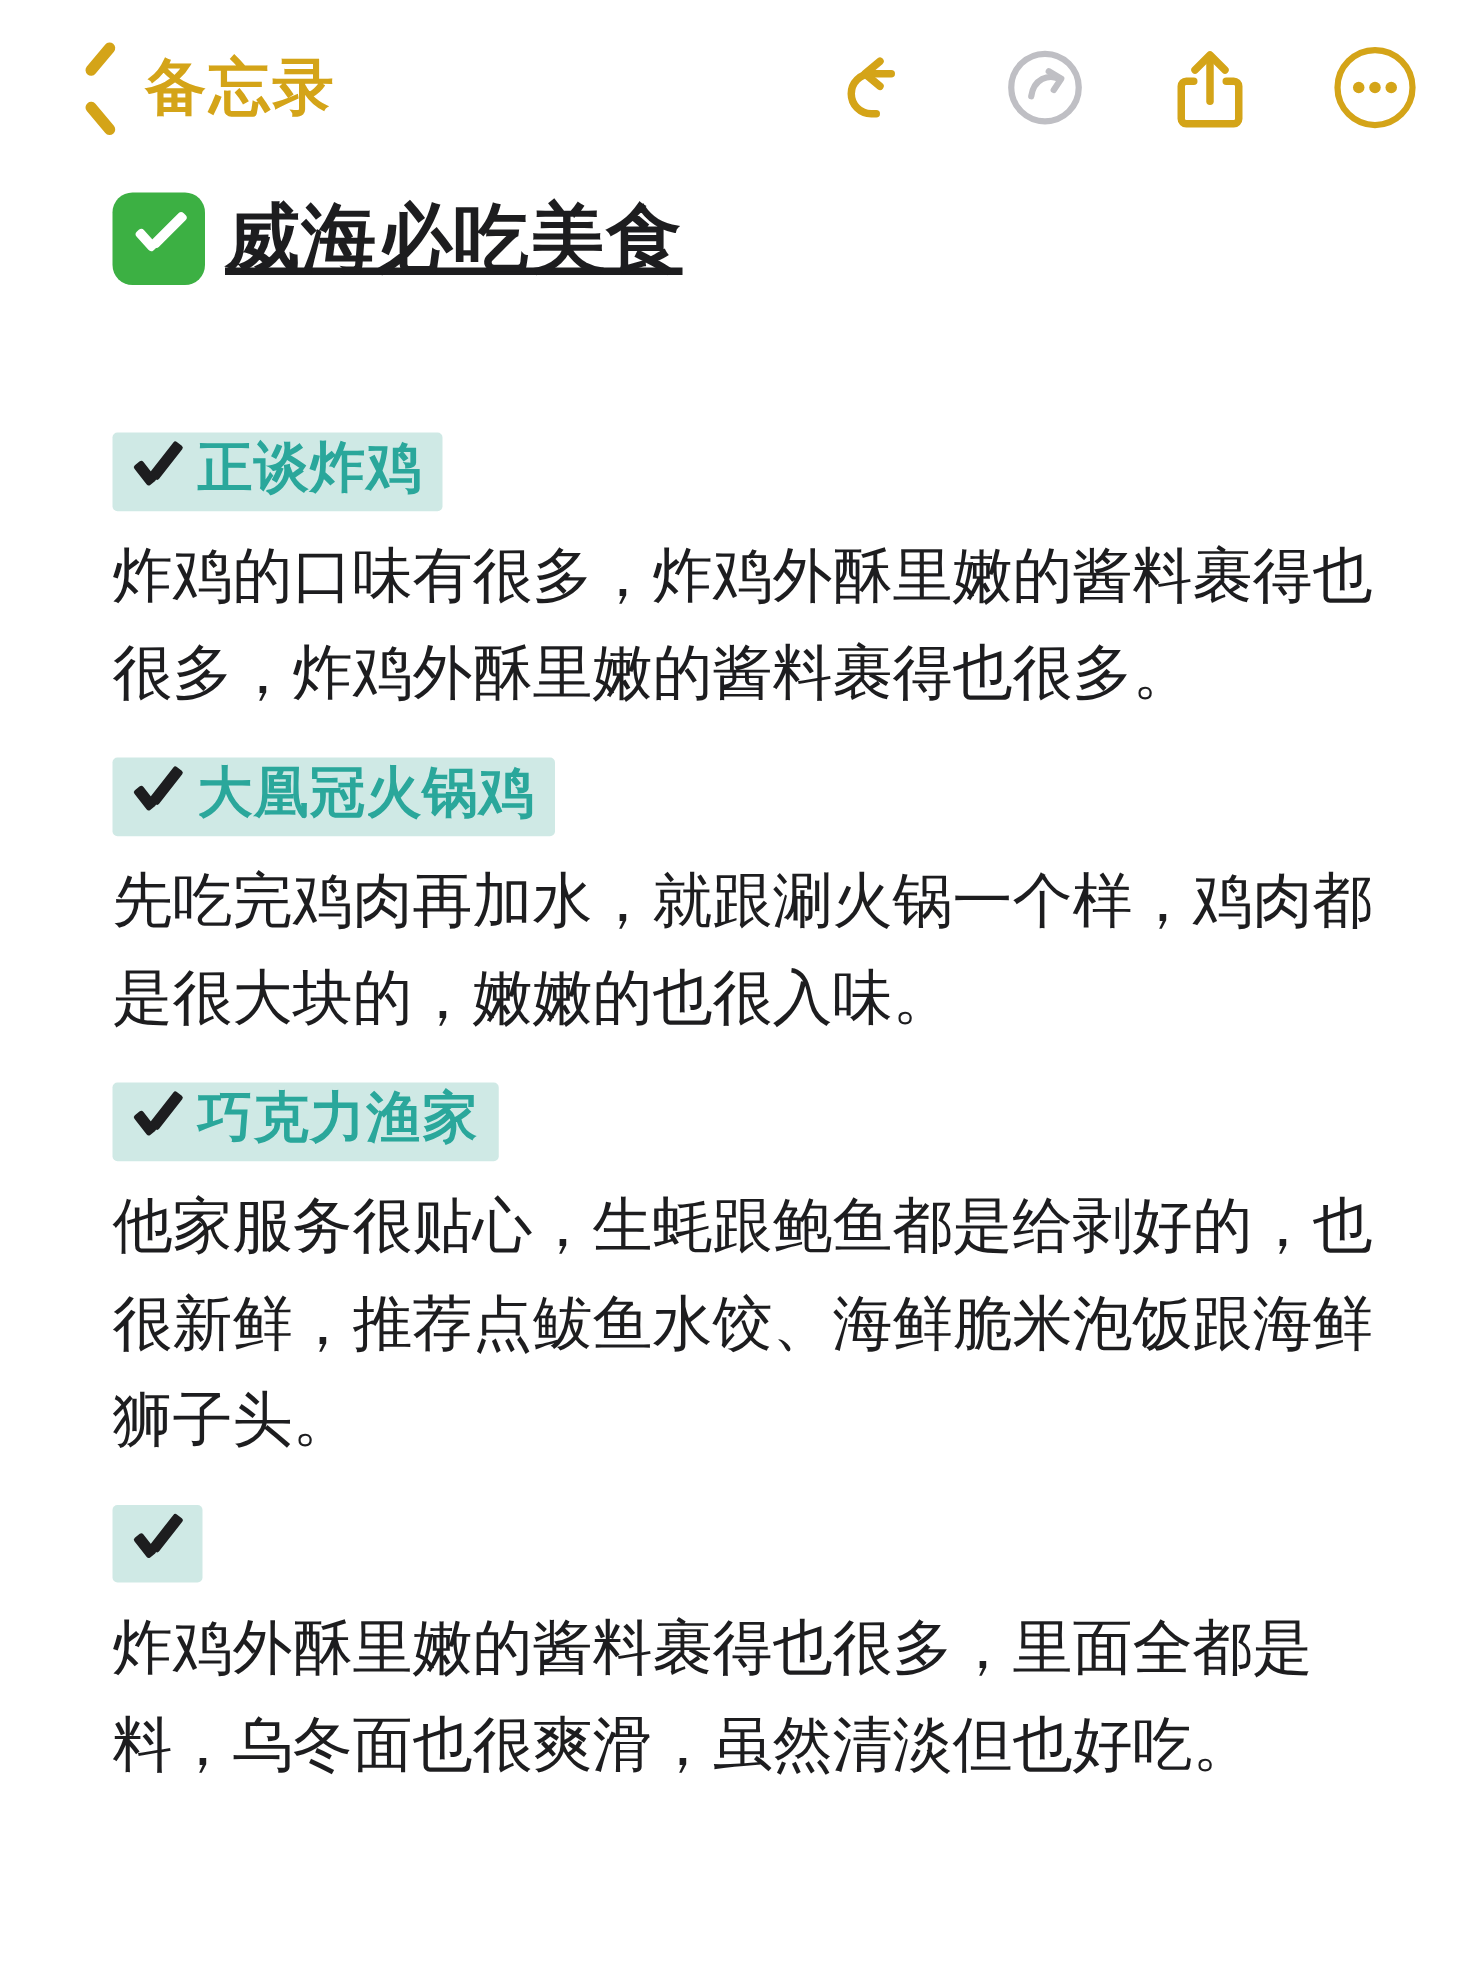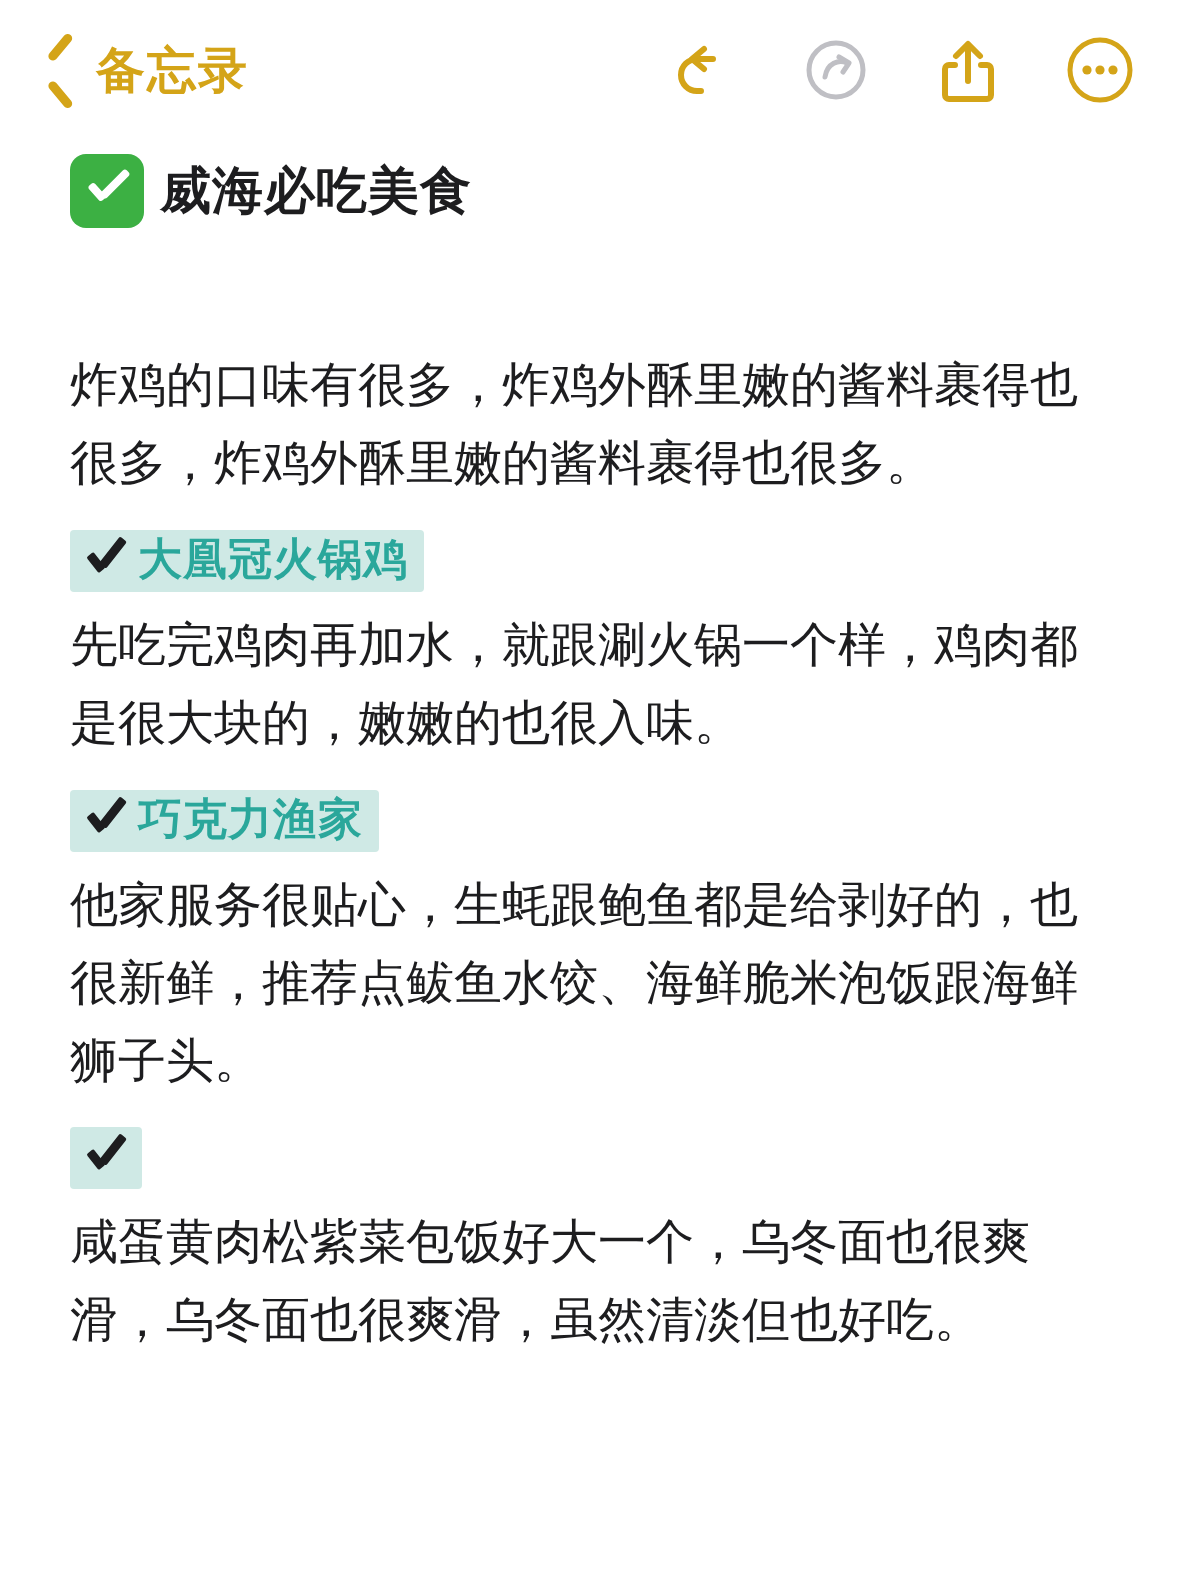--- a/index.html
+++ b/index.html
@@ -10,20 +10,21 @@
     background: #ffffff;
     font-family: "Liberation Sans", "DejaVu Sans", sans-serif;
   }
 
   .screen {
     position: relative;
     width: 1179px;
     height: 1572px;
     background: #ffffff;
     overflow: hidden;
+    padding-left: 20px;
   }
 
   
   .topbar {
     position: relative;
     height: 140px;
     display: flex;
     align-items: center;
     padding: 0 46px;
   }
@@ -125,25 +126,26 @@
     left: 27px;
     top: 26px;
     width: 36px;
     height: 8px;
     background: #ffffff;
     border-radius: 3px;
     transform: rotate(-45deg);
   }
 
   .doc-title {
-    font-size: 51px;
+    font-size: 60px;
     font-weight: 700;
     color: #1d1d1f;
     letter-spacing: 1px;
     line-height: 1.1;
+    text-decoration: underline;
   }
 
   .sections {
     margin-top: 118px;
   }
 
   .section { margin-bottom: 4px; }
 
   .section-heading {
     display: inline-flex;
@@ -254,20 +256,24 @@
   <div class="content">
 
     <div class="title-row">
       <span class="check-emoji"></span>
       <span class="doc-title">威海必吃美食</span>
     </div>
 
     <div class="sections">
 
       <div class="section">
+        <div class="section-heading">
+          <span class="tick"></span>
+          <span class="section-title">正谈炸鸡</span>
+        </div>
         <div class="section-body">炸鸡的口味有很多，炸鸡外酥里嫩的酱料裹得也很多，炸鸡外酥里嫩的酱料裹得也很多。</div>
       </div>
 
       <div class="section">
         <div class="section-heading">
           <span class="tick"></span>
           <span class="section-title">大凰冠火锅鸡</span>
         </div>
         <div class="section-body">先吃完鸡肉再加水，就跟涮火锅一个样，鸡肉都是很大块的，嫩嫩的也很入味。</div>
       </div>
@@ -277,19 +283,19 @@
           <span class="tick"></span>
           <span class="section-title">巧克力渔家</span>
         </div>
         <div class="section-body">他家服务很贴心，生蚝跟鲍鱼都是给剥好的，也很新鲜，推荐点鲅鱼水饺、海鲜脆米泡饭跟海鲜狮子头。</div>
       </div>
 
       <div class="section">
         <div class="section-heading">
           <span class="tick"></span>
         </div>
-        <div class="section-body">咸蛋黄肉松紫菜包饭好大一个，乌冬面也很爽滑，乌冬面也很爽滑，虽然清淡但也好吃。</div>
+        <div class="section-body">炸鸡外酥里嫩的酱料裹得也很多，里面全都是料，乌冬面也很爽滑，虽然清淡但也好吃。</div>
       </div>
 
     </div>
   </div>
 
 </div>
 
 </body></html>

